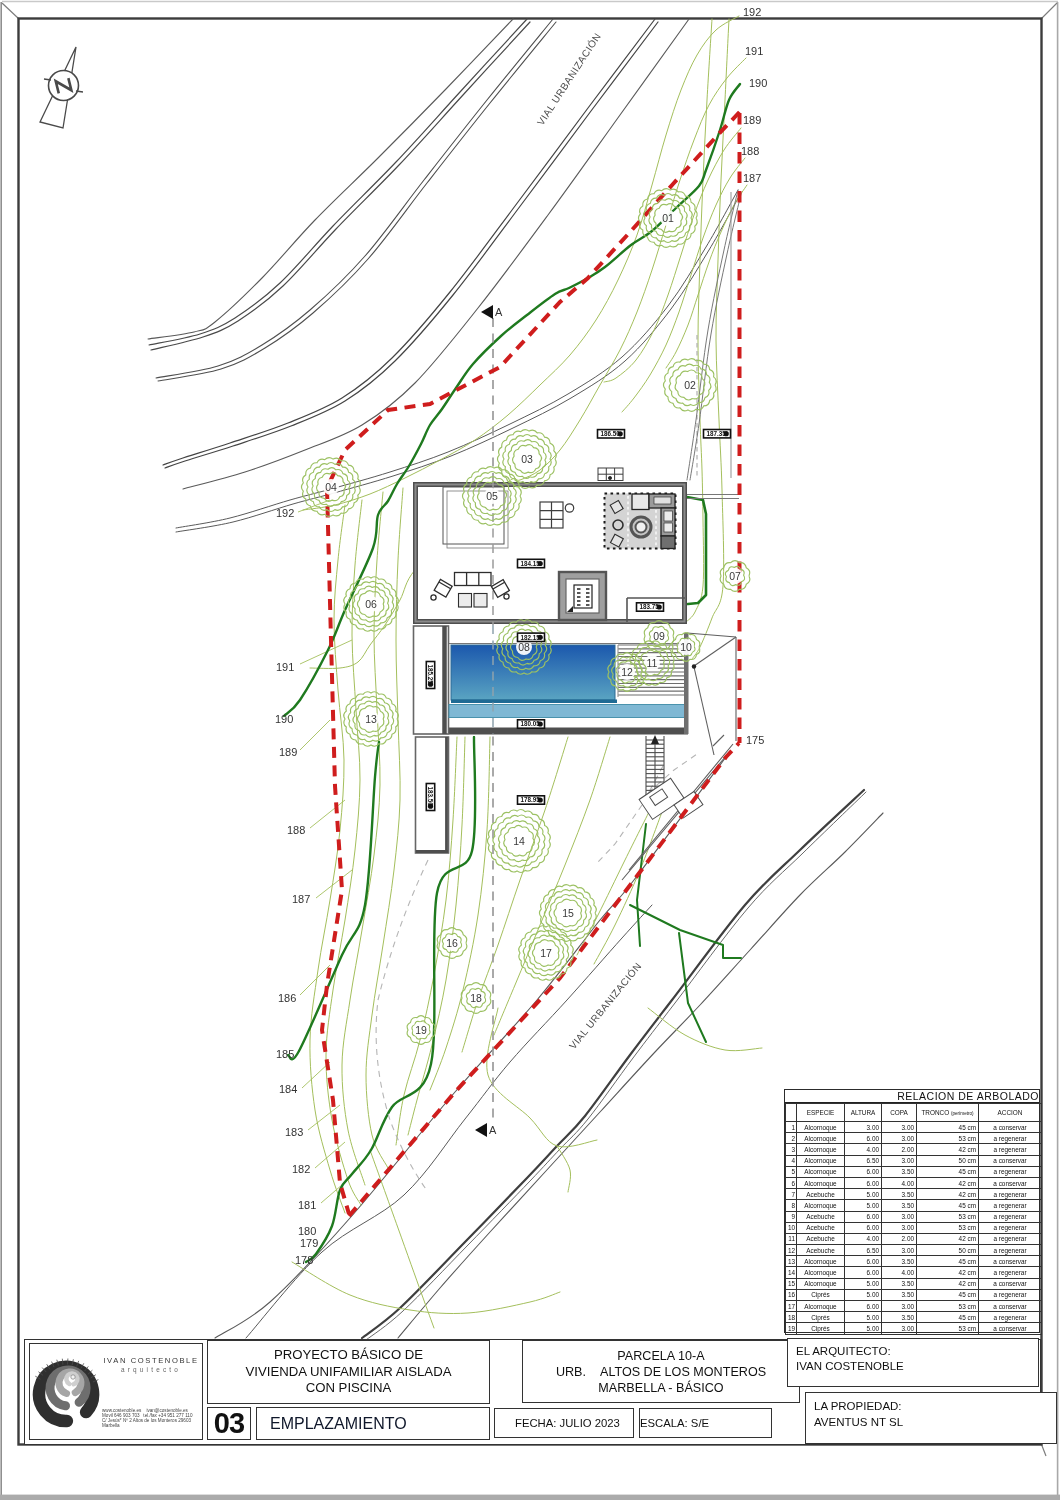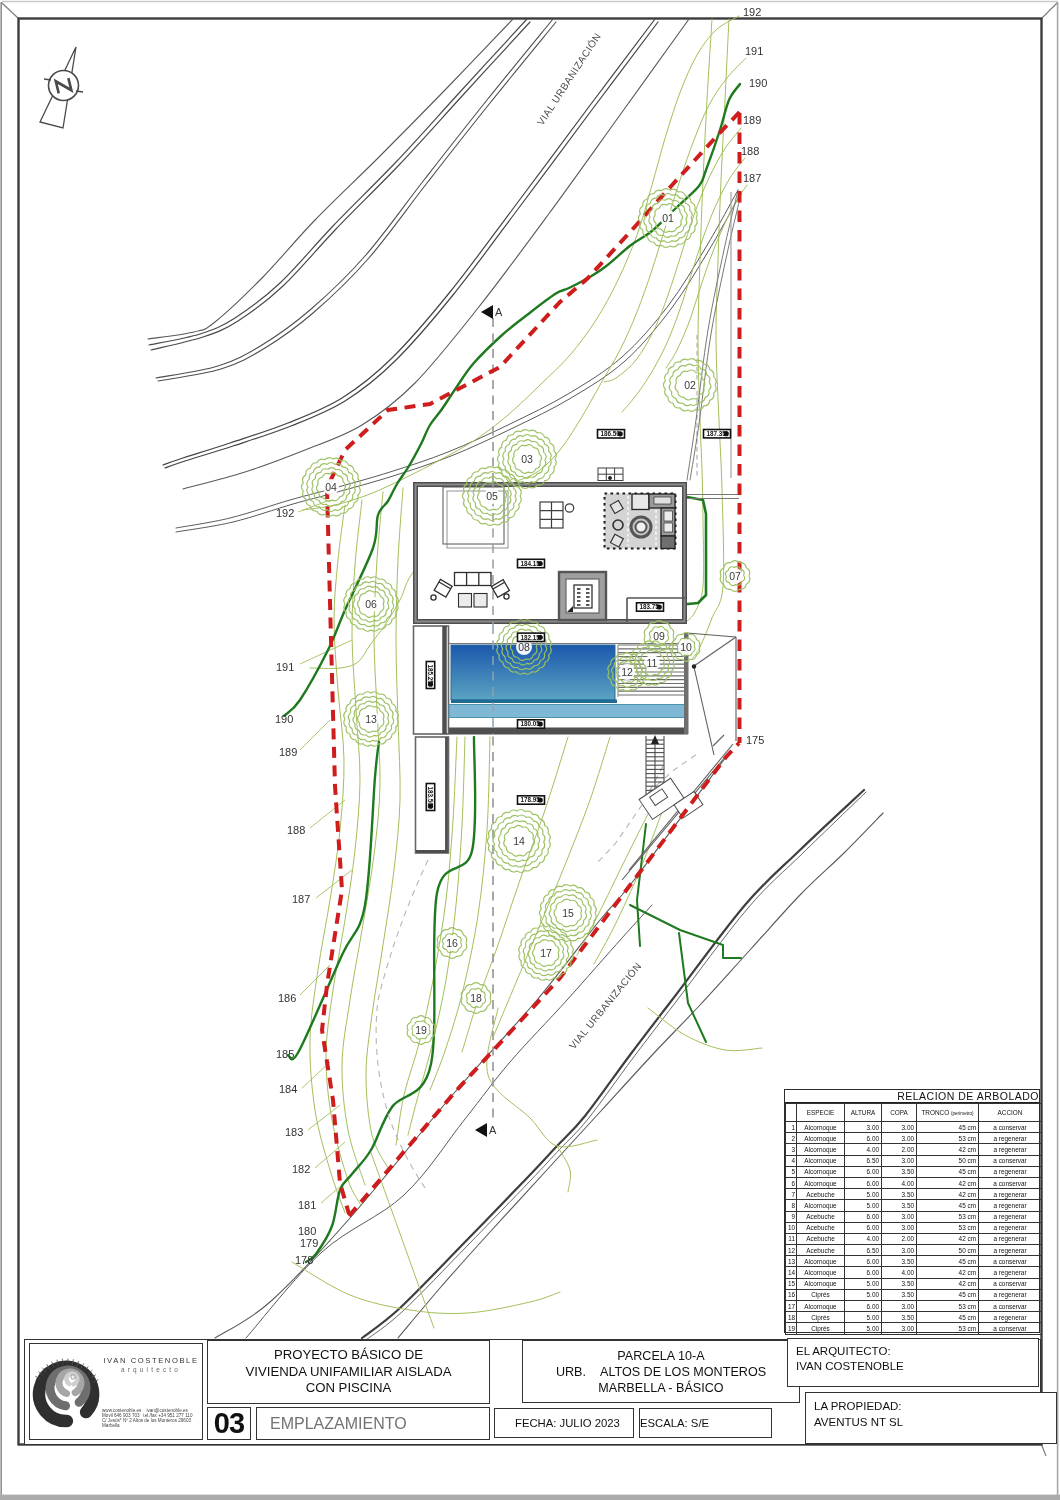--- a/index.html
+++ b/index.html
@@ -733,21 +733,21 @@
 </div>
 
 <div class="abs tb ctr" style="left:207px; top:1340px; width:283px; height:64px; font-size:13.2px; line-height:16.5px;">
 <div>PROYECTO BÁSICO DE</div>
 <div>VIVIENDA UNIFAMILIAR AISLADA</div>
 <div>CON PISCINA</div>
 </div>
 
 <div class="abs tb ctr" style="left:207px; top:1407px; width:44px; height:33px; font-size:29px; font-weight:bold; letter-spacing:-1px;">03</div>
 
-<div class="abs tb" style="left:256px; top:1407px; width:234px; height:33px; font-size:16px; color:#737373; line-height:31px; padding-left:13px;">EMPLAZAMIENTO</div>
+<div class="abs tb" style="left:256px; top:1407px; width:234px; height:33px; font-size:16px; color:#0f172a; line-height:31px; padding-left:13px;">EMPLAZAMIENTO</div>
 
 <div class="abs tb ctr" style="left:494px; top:1340px; width:278px; height:63px; font-size:12.6px; line-height:16px;margin-left:28px;">
 <div>PARCELA 10-A</div>
 <div>URB.&nbsp;&nbsp;&nbsp;&nbsp;ALTOS DE LOS MONTEROS</div>
 <div>MARBELLA - BÁSICO</div>
 </div>
 
 <div class="abs tb" style="left:494px; top:1408px; width:140px; height:30px; font-size:11.3px; color:#111; line-height:28px; padding-left:20px;">FECHA: JULIO 2023</div>
 
 <div class="abs tb" style="left:639px; top:1408px; width:133px; height:30px; font-size:11.3px; color:#111; line-height:28px; padding-left:0;">ESCALA: S/E</div>

